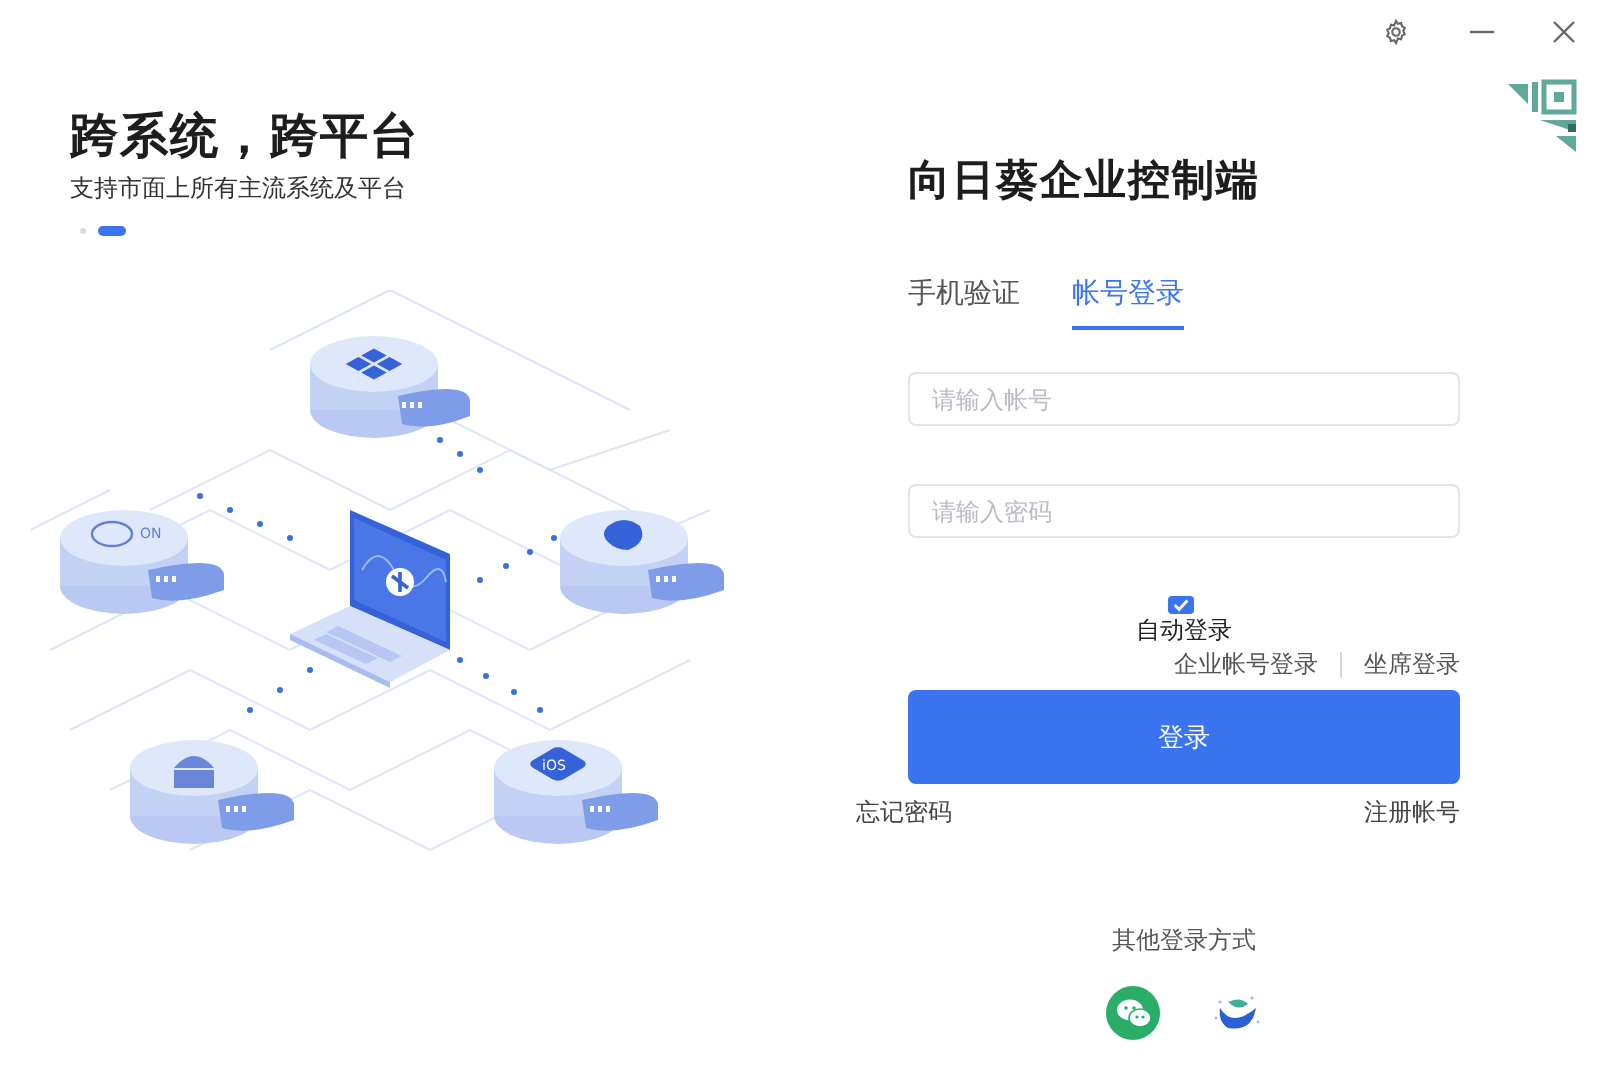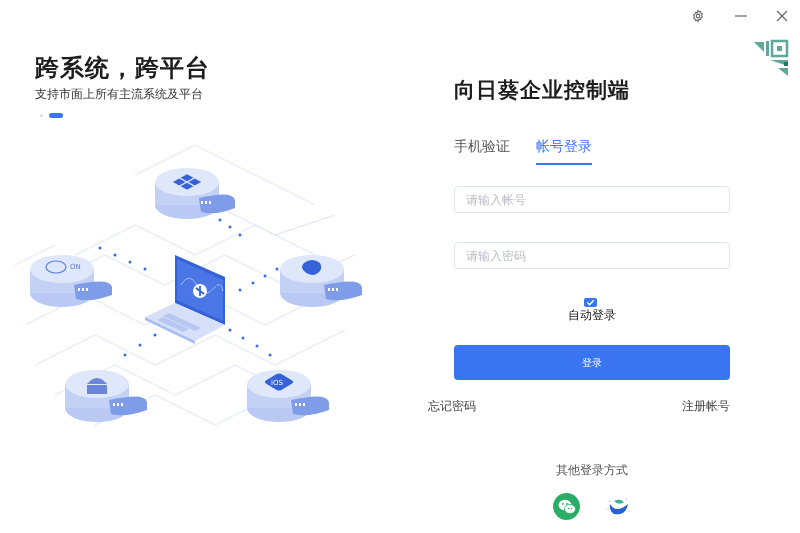--- a/index.html
+++ b/index.html
@@ -31,21 +31,21 @@
   #account { top: 186px; }
   #password { top: 242px; }
 
   .opts { position: absolute; left: 454px; top: 298px; width: 276px; height: 16px; display: flex; align-items: center; font-size: 12px; flex-direction: column; }
   .chk { width: 13px; height: 13px; background: #3a74f0; border-radius: 2px; display: inline-flex; align-items: center; justify-content: center; margin-right: 4px; cursor: pointer; }
   .auto-label { color: #222; cursor: pointer; }
   .opts-right { margin-left: auto; display: flex; align-items: center; color: #555; }
   .sep { width: 1px; height: 13px; background: #d8d8d8; margin: 0 11px; }
   .link { cursor: pointer; }
 
-  .login-btn { position: absolute; left: 454px; top: 345px; width: 276px; height: 35px; background: #3a74f0; color: #fff; border: none; border-radius: 4px; font-size: 10px; cursor: pointer; font-family: "DejaVu Sans", "Liberation Sans", sans-serif; }
+  .login-btn { position: absolute; left: 454px; top: 345px; width: 276px; height: 47px; background: #3a74f0; color: #fff; border: none; border-radius: 4px; font-size: 13px; cursor: pointer; font-family: "DejaVu Sans", "Liberation Sans", sans-serif; }
 
   .forgot { position: absolute; left: 428px; top: 398px; font-size: 12px; color: #444; cursor: pointer; }
   .register { position: absolute; right: 70px; top: 398px; font-size: 12px; color: #444; cursor: pointer; }
 
   .other { position: absolute; left: 556px; top: 462px; font-size: 12px; color: #555; }
   .wechat { position: absolute; left: 553px; top: 493px; width: 27px; height: 27px; border-radius: 50%; background: #2aae67; display: flex; align-items: center; justify-content: center; cursor: pointer; }
   .other-app { position: absolute; left: 604px; top: 492px; width: 28px; height: 28px; cursor: pointer; }
 </style>
 </head>
 <body>
@@ -211,20 +211,25 @@
 <input class="field" id="account" type="text" placeholder="请输入帐号" style="">
 <input class="field" id="password" type="password" placeholder="请输入密码" style="">
 
 <div class="opts">
   <span class="chk">
     <svg width="9" height="9" viewBox="0 0 10 10">
         <path d="M1.5,5 L4,7.5 L8.5,2.5" stroke="#fff" stroke-width="1.6" fill="none"></path>
       </svg>
   </span>
   <span class="auto-label">自动登录</span>
+  <div class="opts-right">
+    <span class="link">企业帐号登录</span>
+    <span class="sep"></span>
+    <span class="link">坐席登录</span>
+  </div>
 </div>
 
 <button class="login-btn">登录</button>
 
 <div class="forgot">忘记密码</div>
 <div class="register">注册帐号</div>
 
 <div class="other">其他登录方式</div>
 
 <div class="wechat">

